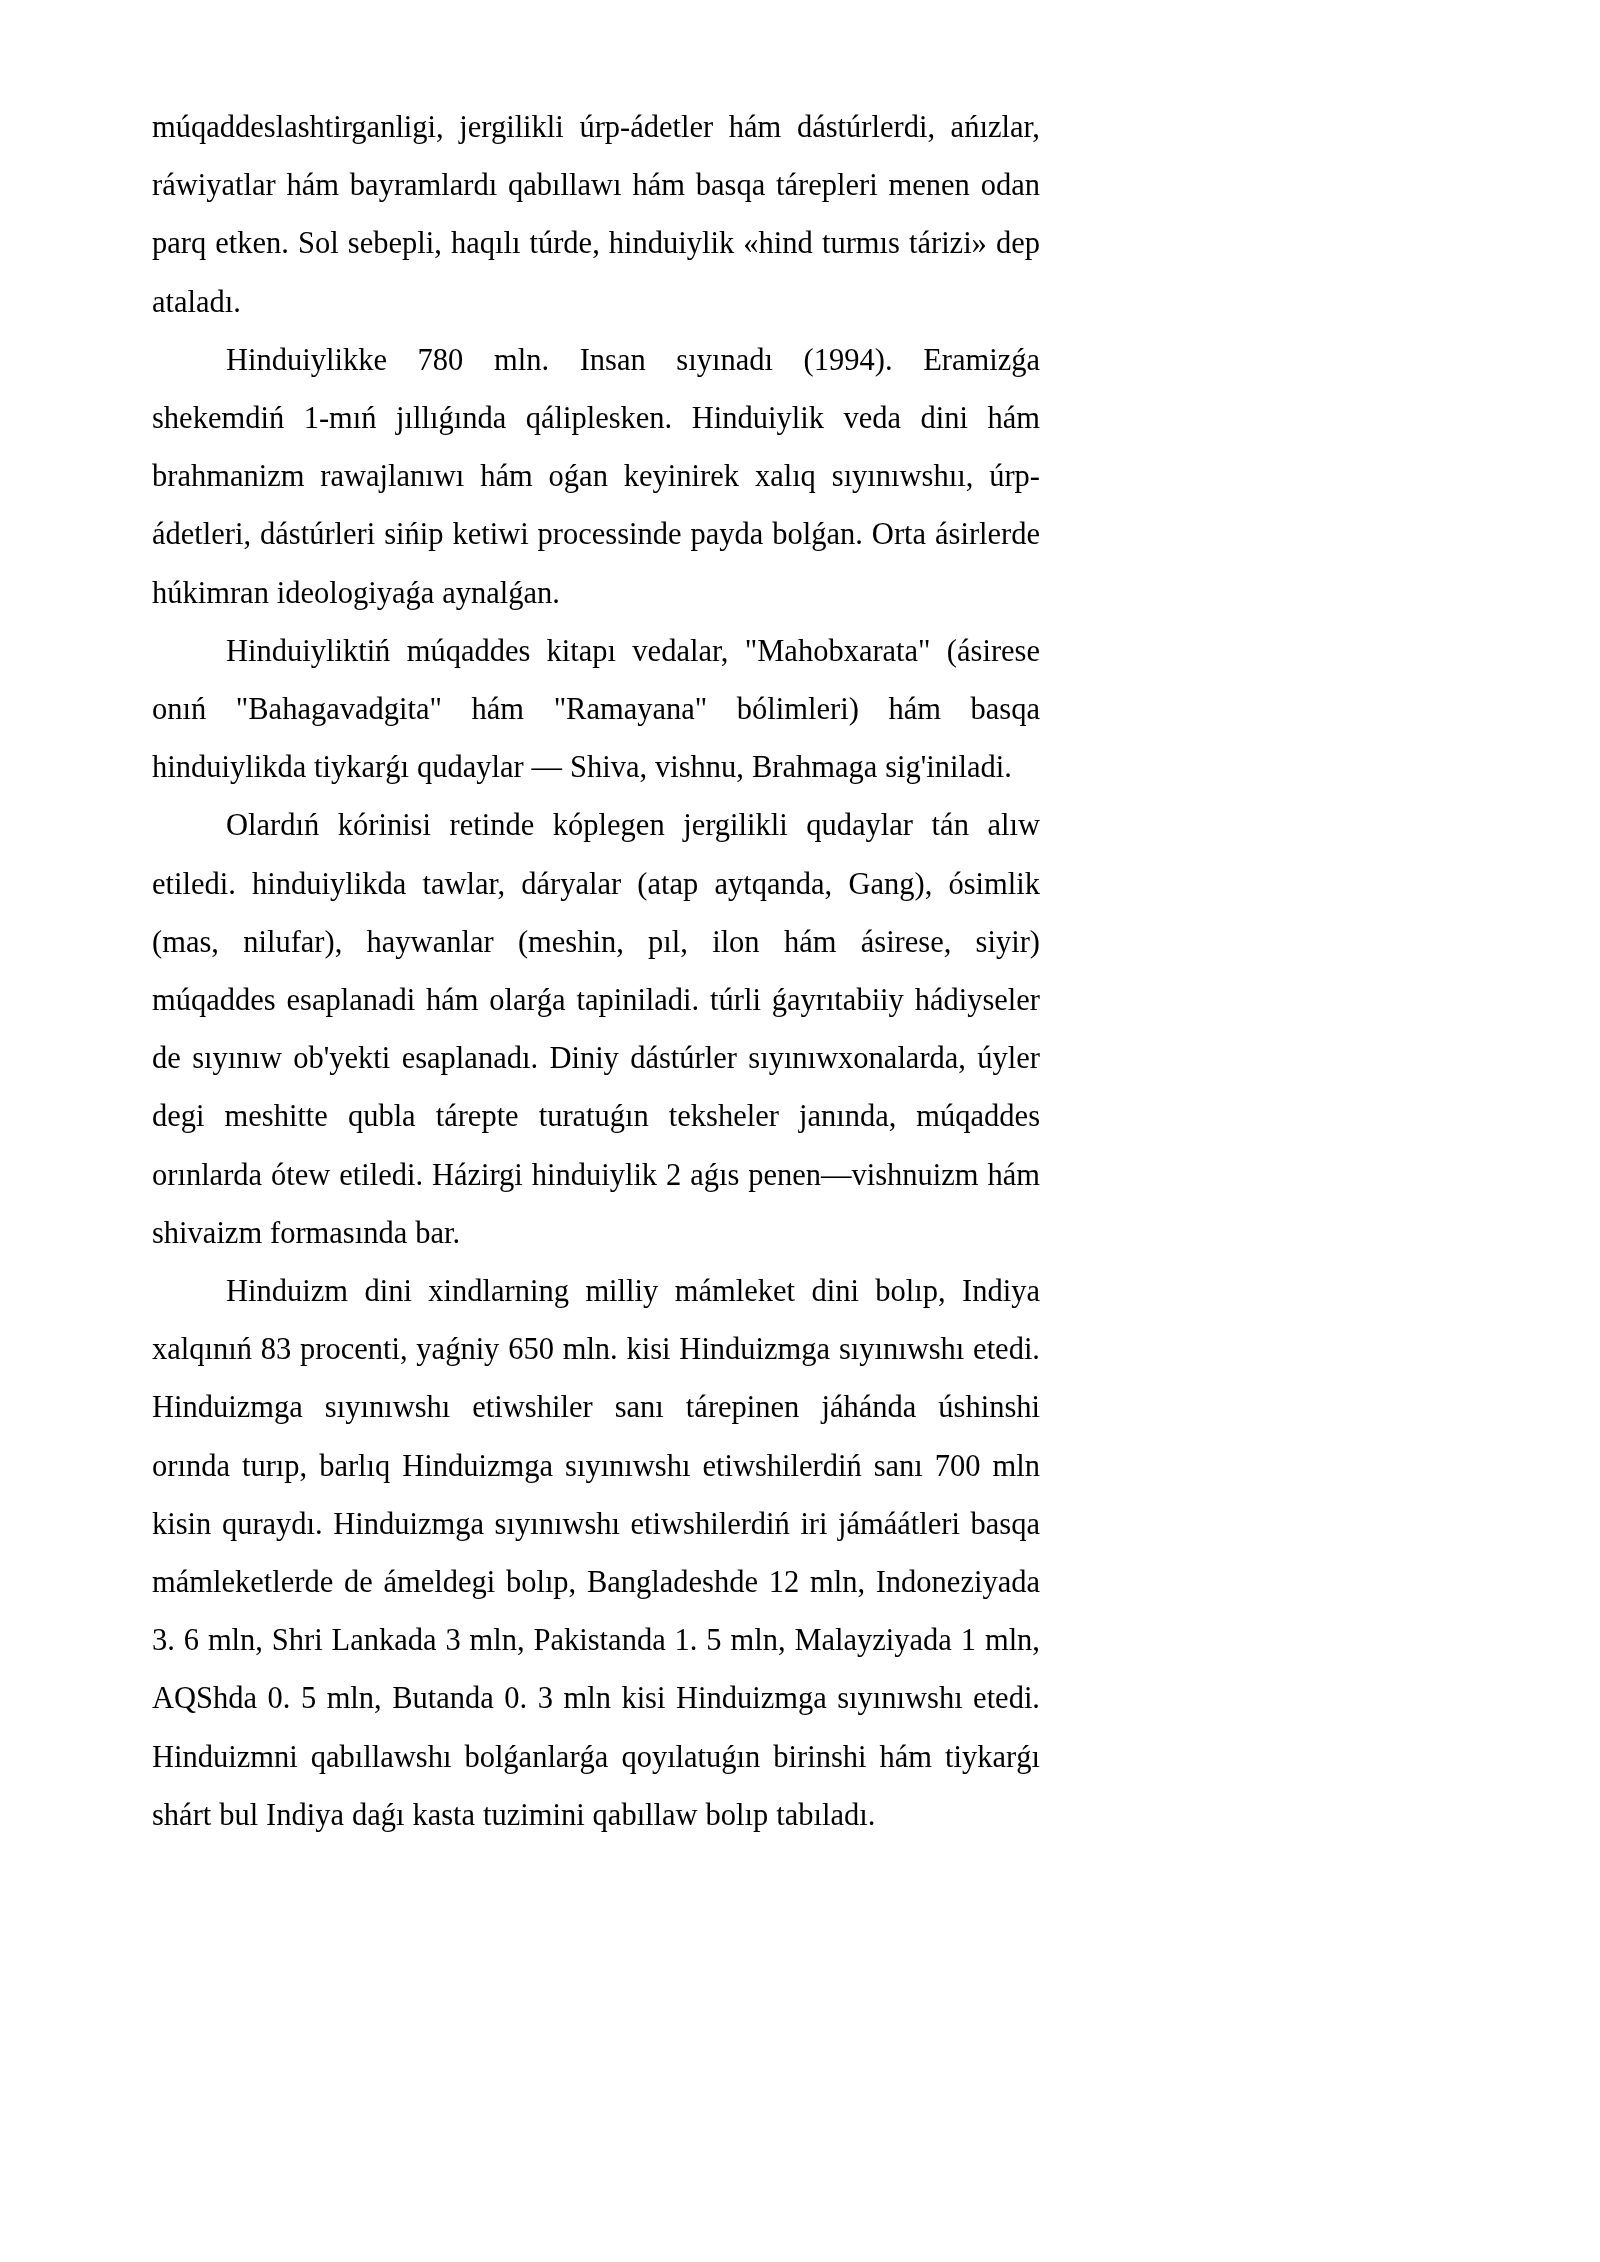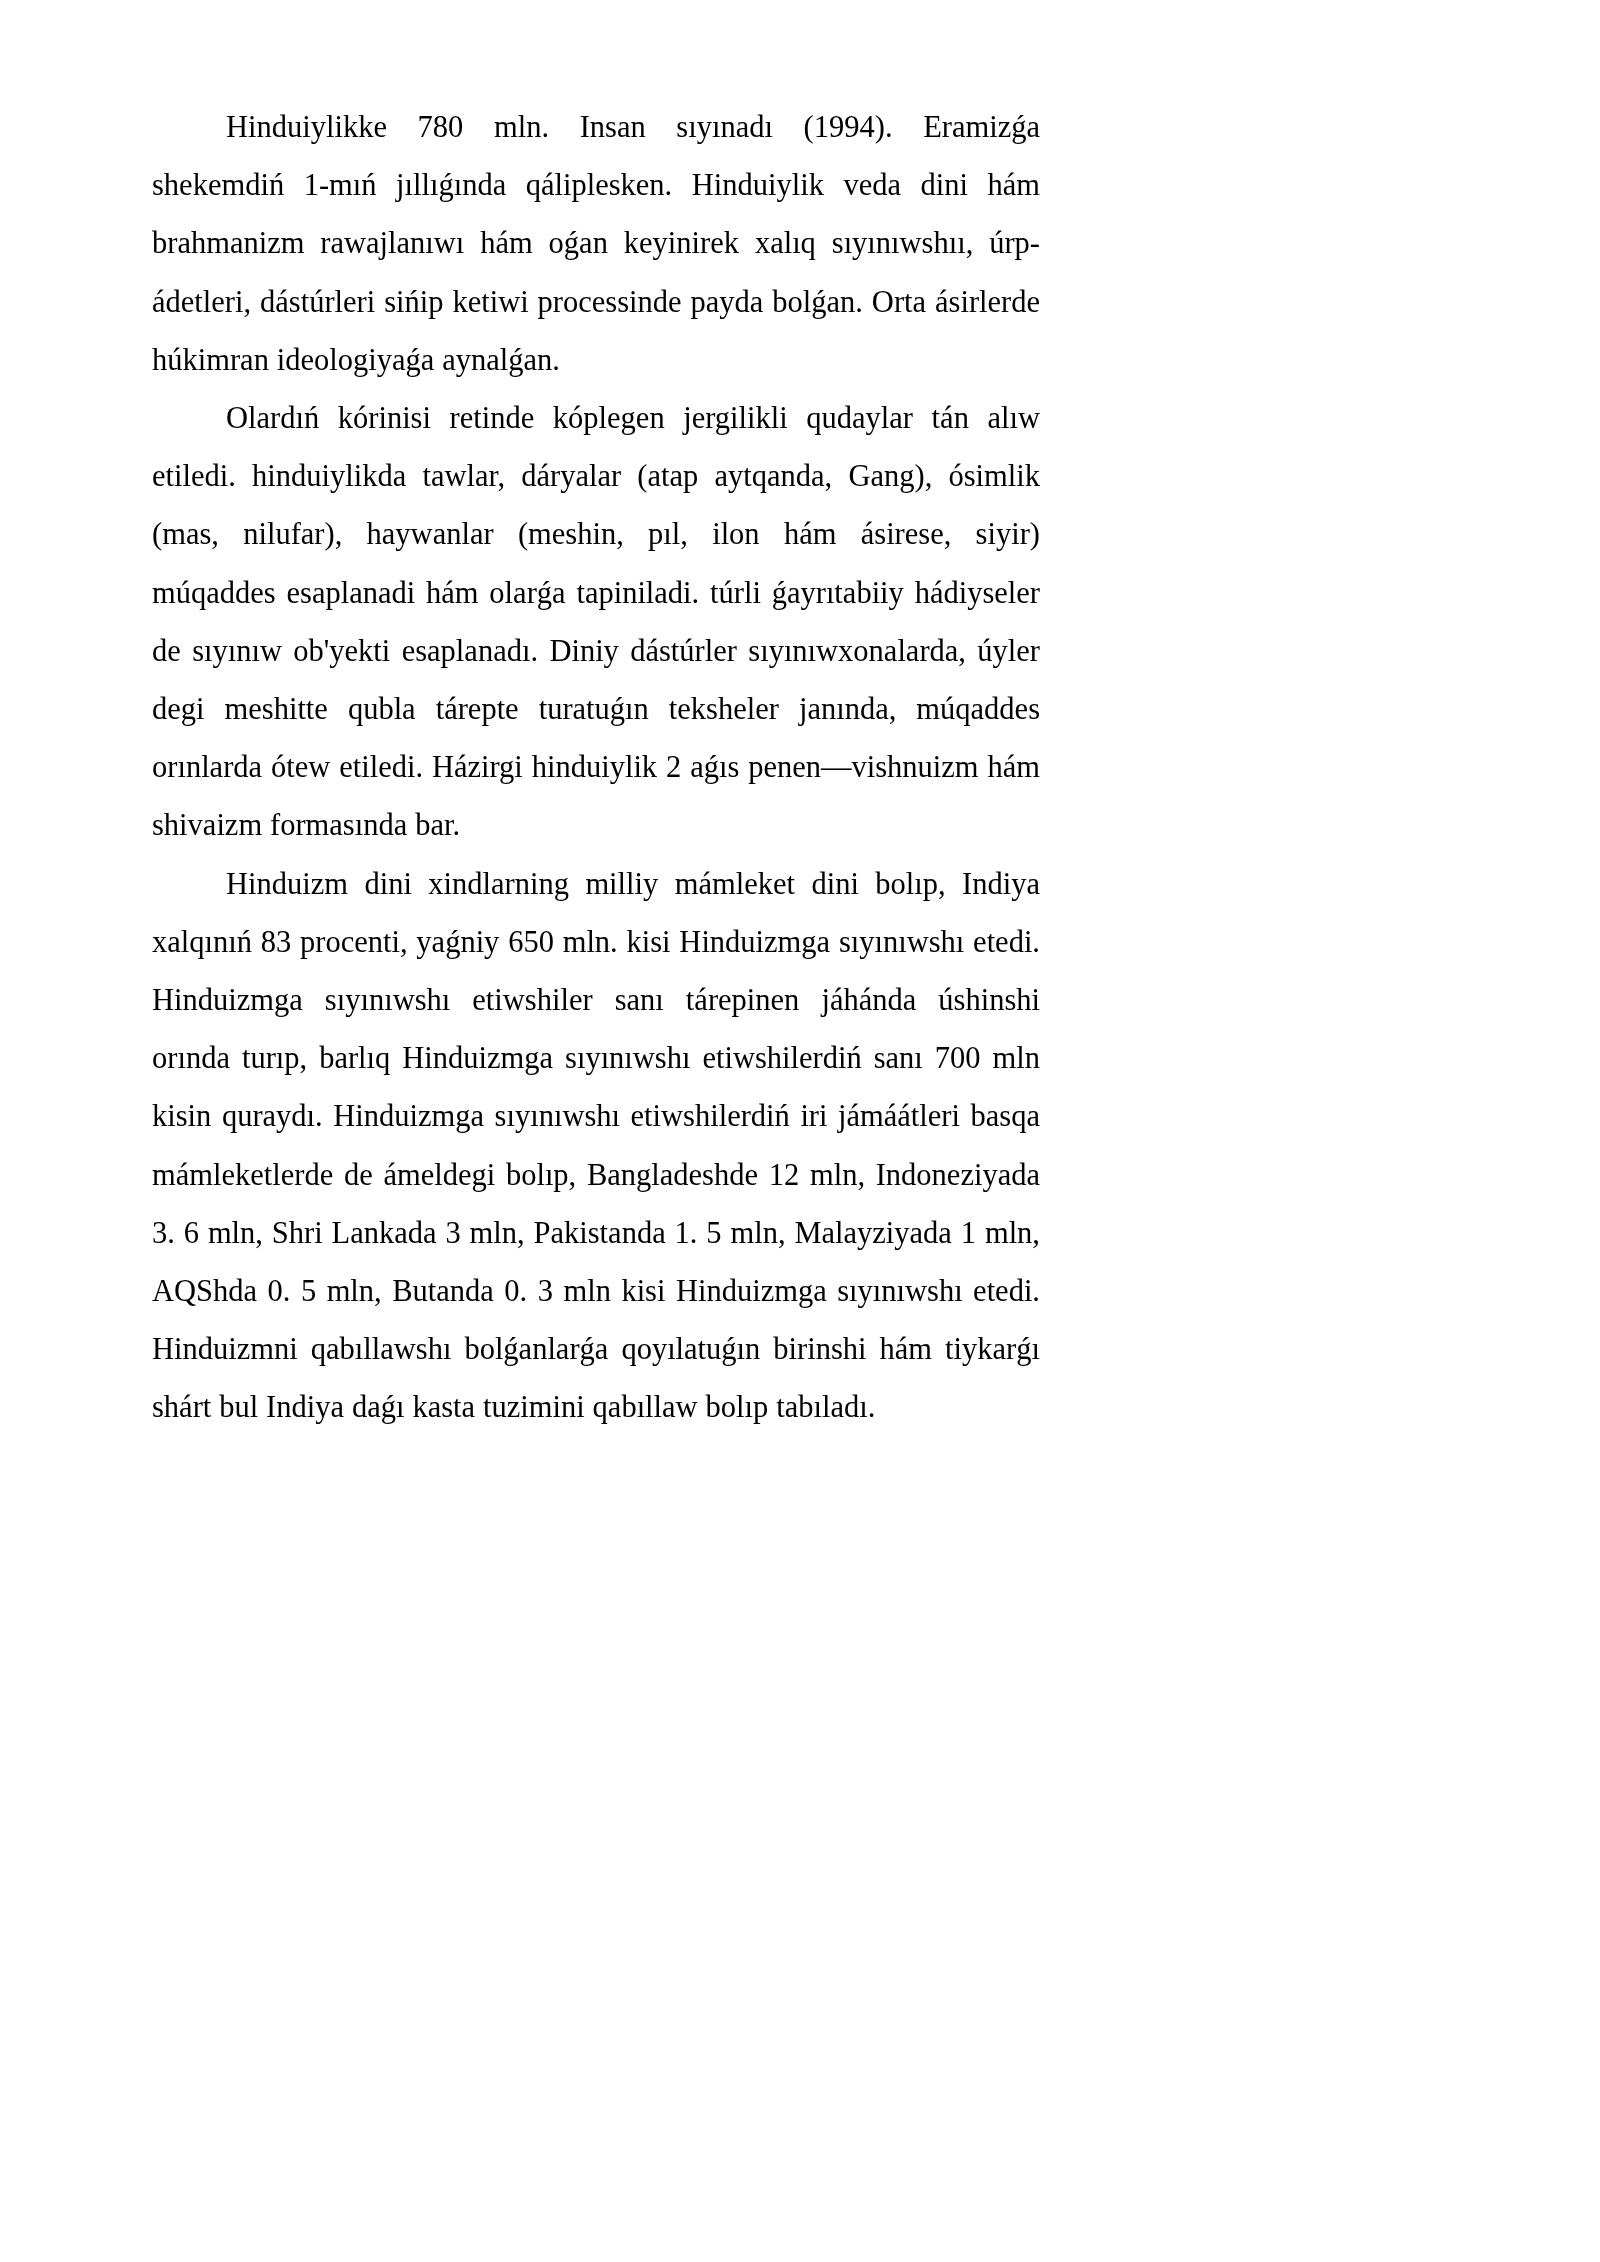--- a/index.html
+++ b/index.html
@@ -42,23 +42,25 @@
     text-indent: 0;
   }
   
 </style>
 </head>
 <body>
 
 <div class="page">
   <div class="doc-body">
 
+    <p class="para no-indent">múqaddeslashtirganligi, jergilikli úrp-ádetler hám dástúrlerdi, ańızlar, ráwiyatlar hám bayramlardı qabıllawı hám basqa tárepleri menen odan parq etken. Sol sebepli, haqılı túrde, hinduiylik «hind turmıs tárizi» dep ataladı.</p>
 
 
     <p class="para">Hinduiylikke 780 mln. Insan sıyınadı (1994). Eramizǵa shekemdiń 1-mıń jıllıǵında qáliplesken. Hinduiylik veda dini hám brahmanizm rawajlanıwı hám oǵan keyinirek xalıq sıyınıwshıı, úrp-ádetleri, dástúrleri sińip ketiwi processinde payda bolǵan. Orta ásirlerde húkimran ideologiyaǵa aynalǵan.</p>
 
+    <p class="para">Hinduiyliktiń múqaddes kitapı vedalar, "Mahobxarata" (ásirese onıń "Bahagavadgita" hám "Ramayana" bólimleri) hám basqa hinduiylikda tiykarǵı qudaylar — Shiva, vishnu, Brahmaga sig'iniladi.</p>
 
     <p class="para">Olardıń kórinisi retinde kóplegen jergilikli qudaylar tán alıw etiledi. hinduiylikda tawlar, dáryalar (atap aytqanda, Gang), ósimlik (mas, nilufar), haywanlar (meshin, pıl, ilon hám ásirese, siyir) múqaddes esaplanadi hám olarǵa tapiniladi. túrli ǵayrıtabiiy hádiyseler de sıyınıw ob'yekti esaplanadı. Diniy dástúrler sıyınıwxonalarda, úyler degi meshitte qubla tárepte turatuǵın teksheler janında, múqaddes orınlarda ótew etiledi. Házirgi hinduiylik 2 aǵıs penen—vishnuizm hám shivaizm formasında bar.</p>
 
     <p class="para">Hinduizm dini xindlarning milliy mámleket dini bolıp, Indiya xalqınıń 83 procenti, yaǵniy 650 mln. kisi Hinduizmga sıyınıwshı etedi. Hinduizmga sıyınıwshı etiwshiler sanı tárepinen jáhánda úshinshi orında turıp, barlıq Hinduizmga sıyınıwshı etiwshilerdiń sanı 700 mln kisin quraydı. Hinduizmga sıyınıwshı etiwshilerdiń iri jámáátleri basqa mámleketlerde de ámeldegi bolıp, Bangladeshde 12 mln, Indoneziyada 3. 6 mln, Shri Lankada 3 mln, Pakistanda 1. 5 mln, Malayziyada 1 mln, AQShda 0. 5 mln, Butanda 0. 3 mln kisi Hinduizmga sıyınıwshı etedi. Hinduizmni qabıllawshı bolǵanlarǵa qoyılatuǵın birinshi hám tiykarǵı shárt bul Indiya daǵı kasta tuzimini qabıllaw bolıp tabıladı.</p>
 
   </div>
 </div>
 
 </body></html>

